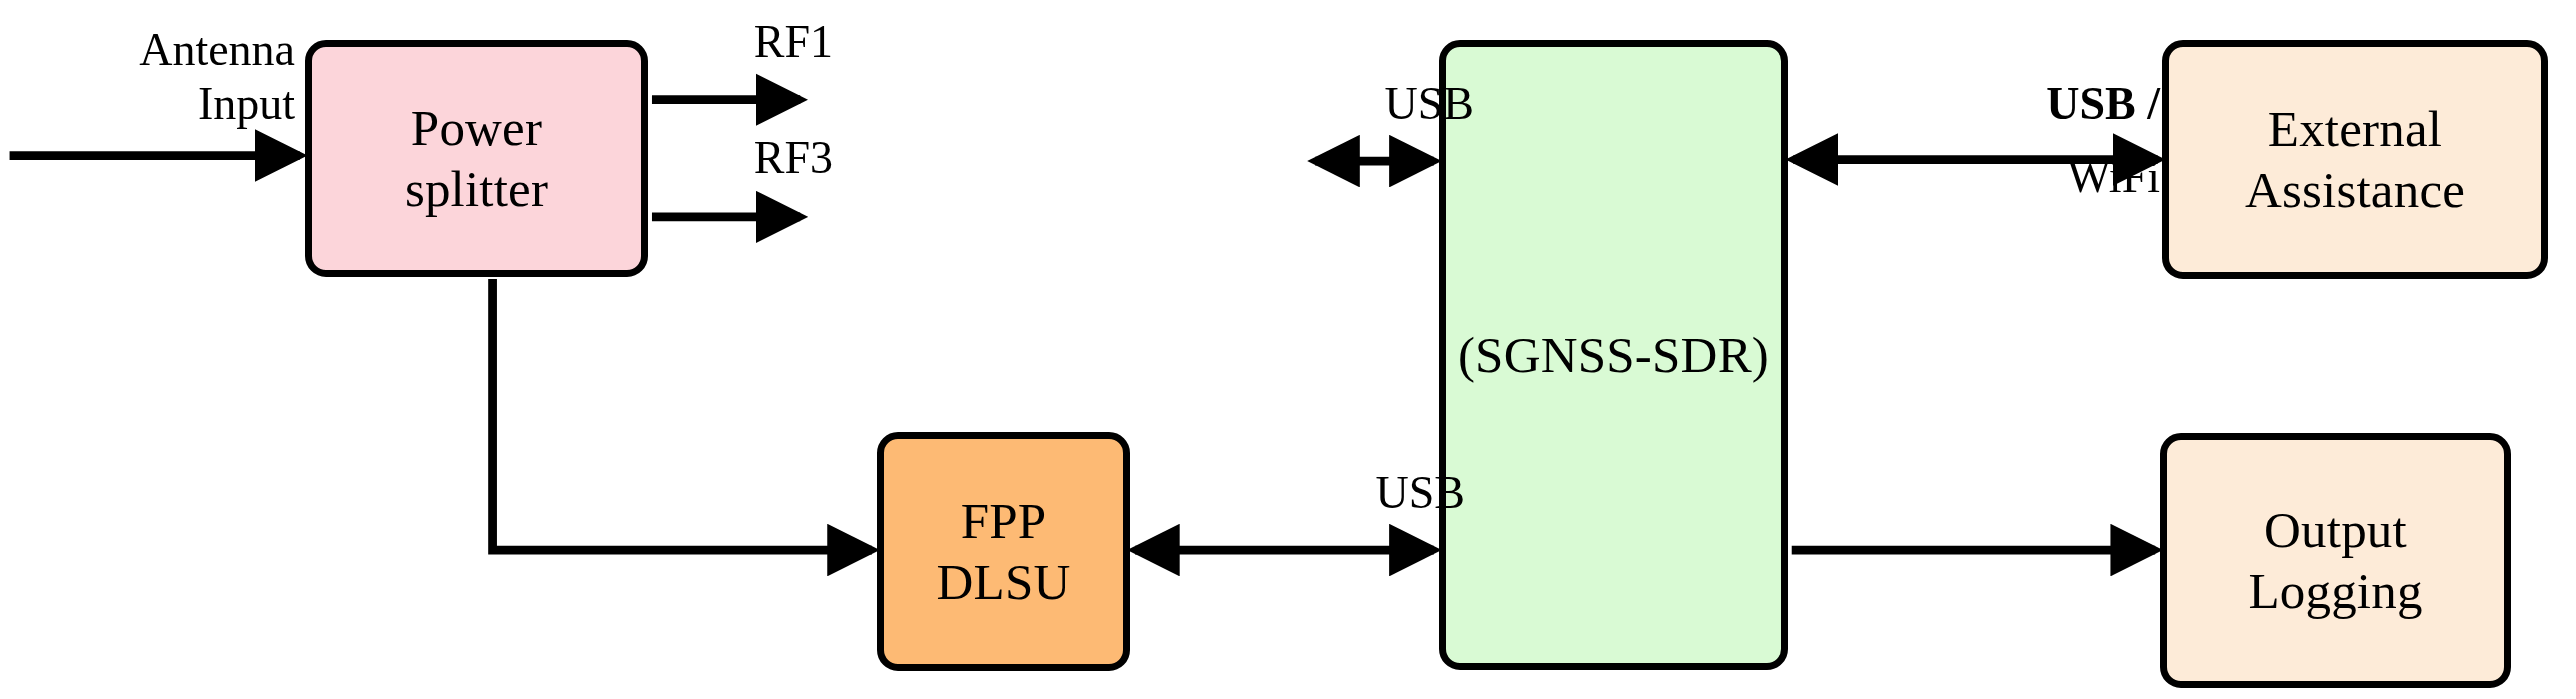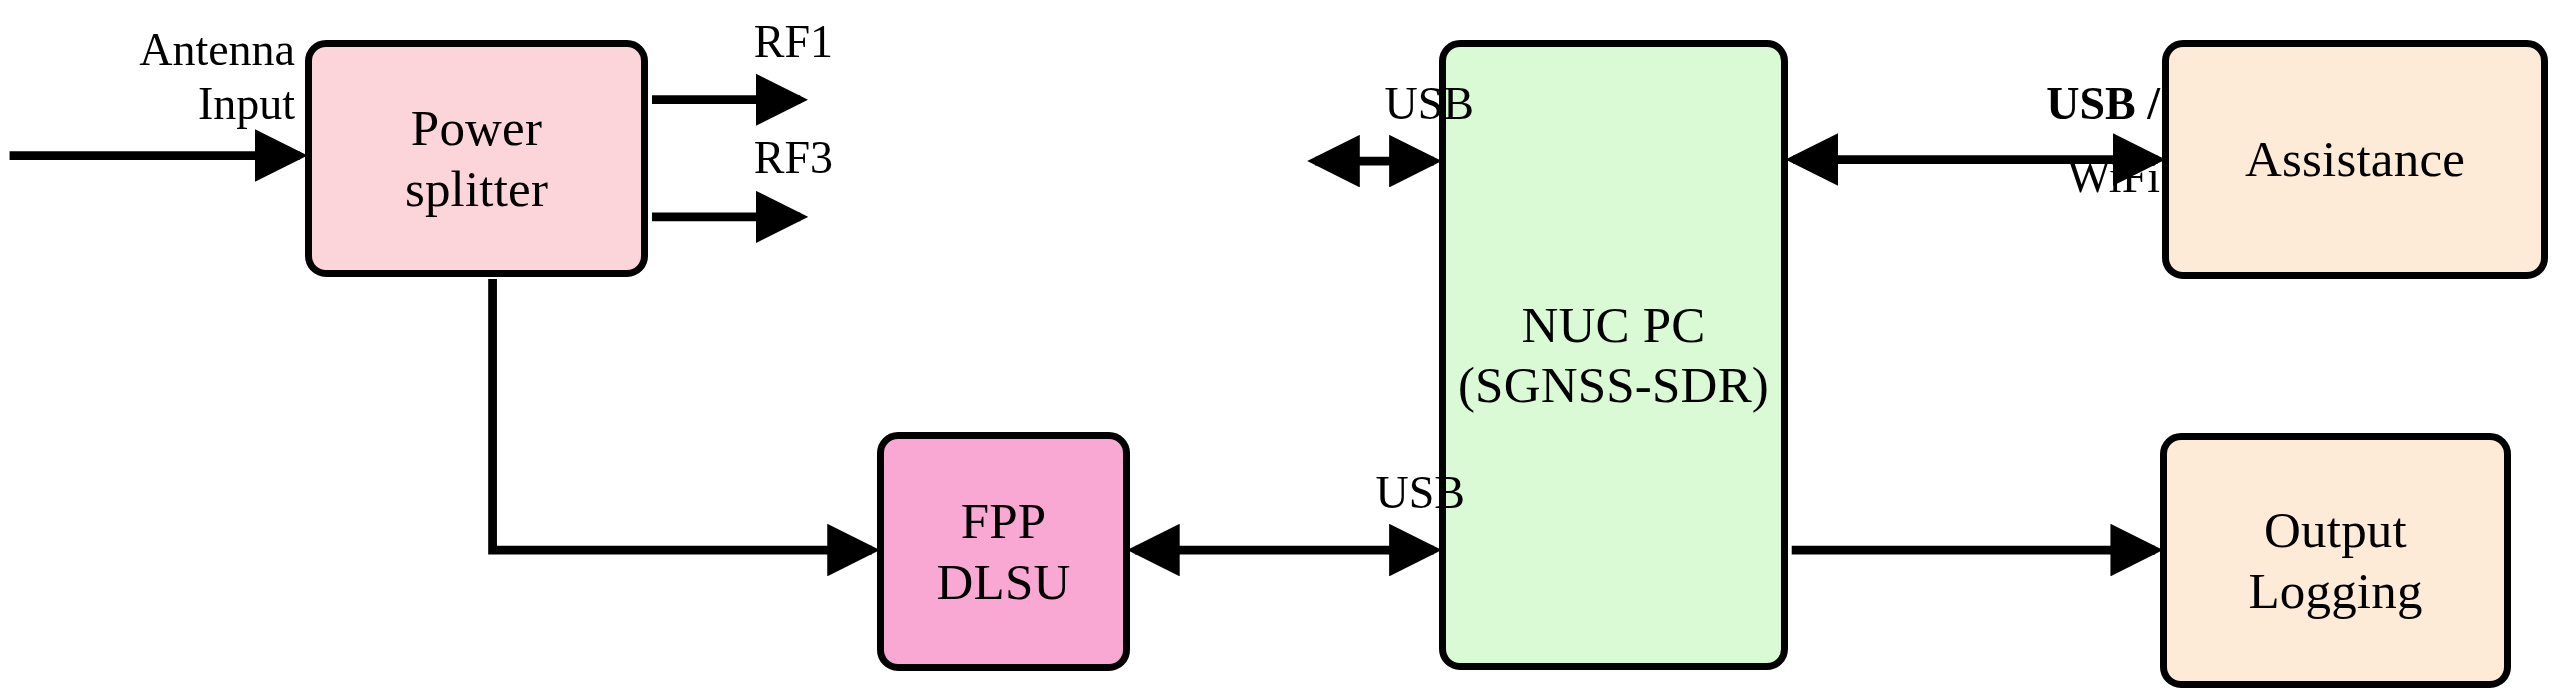--- a/index.html
+++ b/index.html
@@ -105,29 +105,29 @@
     </g>
   </svg>
 
   <div class="node" id="node-power-splitter" style="background: rgb(252, 213, 218);">
     <span class="line">Power</span>
     <span class="line">splitter</span>
   </div>
 
 
   <div class="node" id="node-nuc-pc" style="background: rgb(217, 250, 212);">
-    <span class="line">NUC PC</span>
     <span class="line">(SGNSS-SDR)</span>
   </div>
 
   <div class="node" id="node-external">
+    <span class="line">External</span>
     <span class="line">Assistance</span>
   </div>
 
-  <div class="node" id="node-fpp-dlsu" style="background: #f9a8d4;">
+  <div class="node" id="node-fpp-dlsu" style="background: #fdba74;">
     <span class="line">FPP</span>
     <span class="line">DLSU</span>
   </div>
 
   <div class="node" id="node-output-logging" style="background: rgb(253, 235, 216);">
     <span class="line">Output</span>
     <span class="line">Logging</span>
   </div>
 
   <div class="edge-label" id="label-antenna">Antenna</div>

